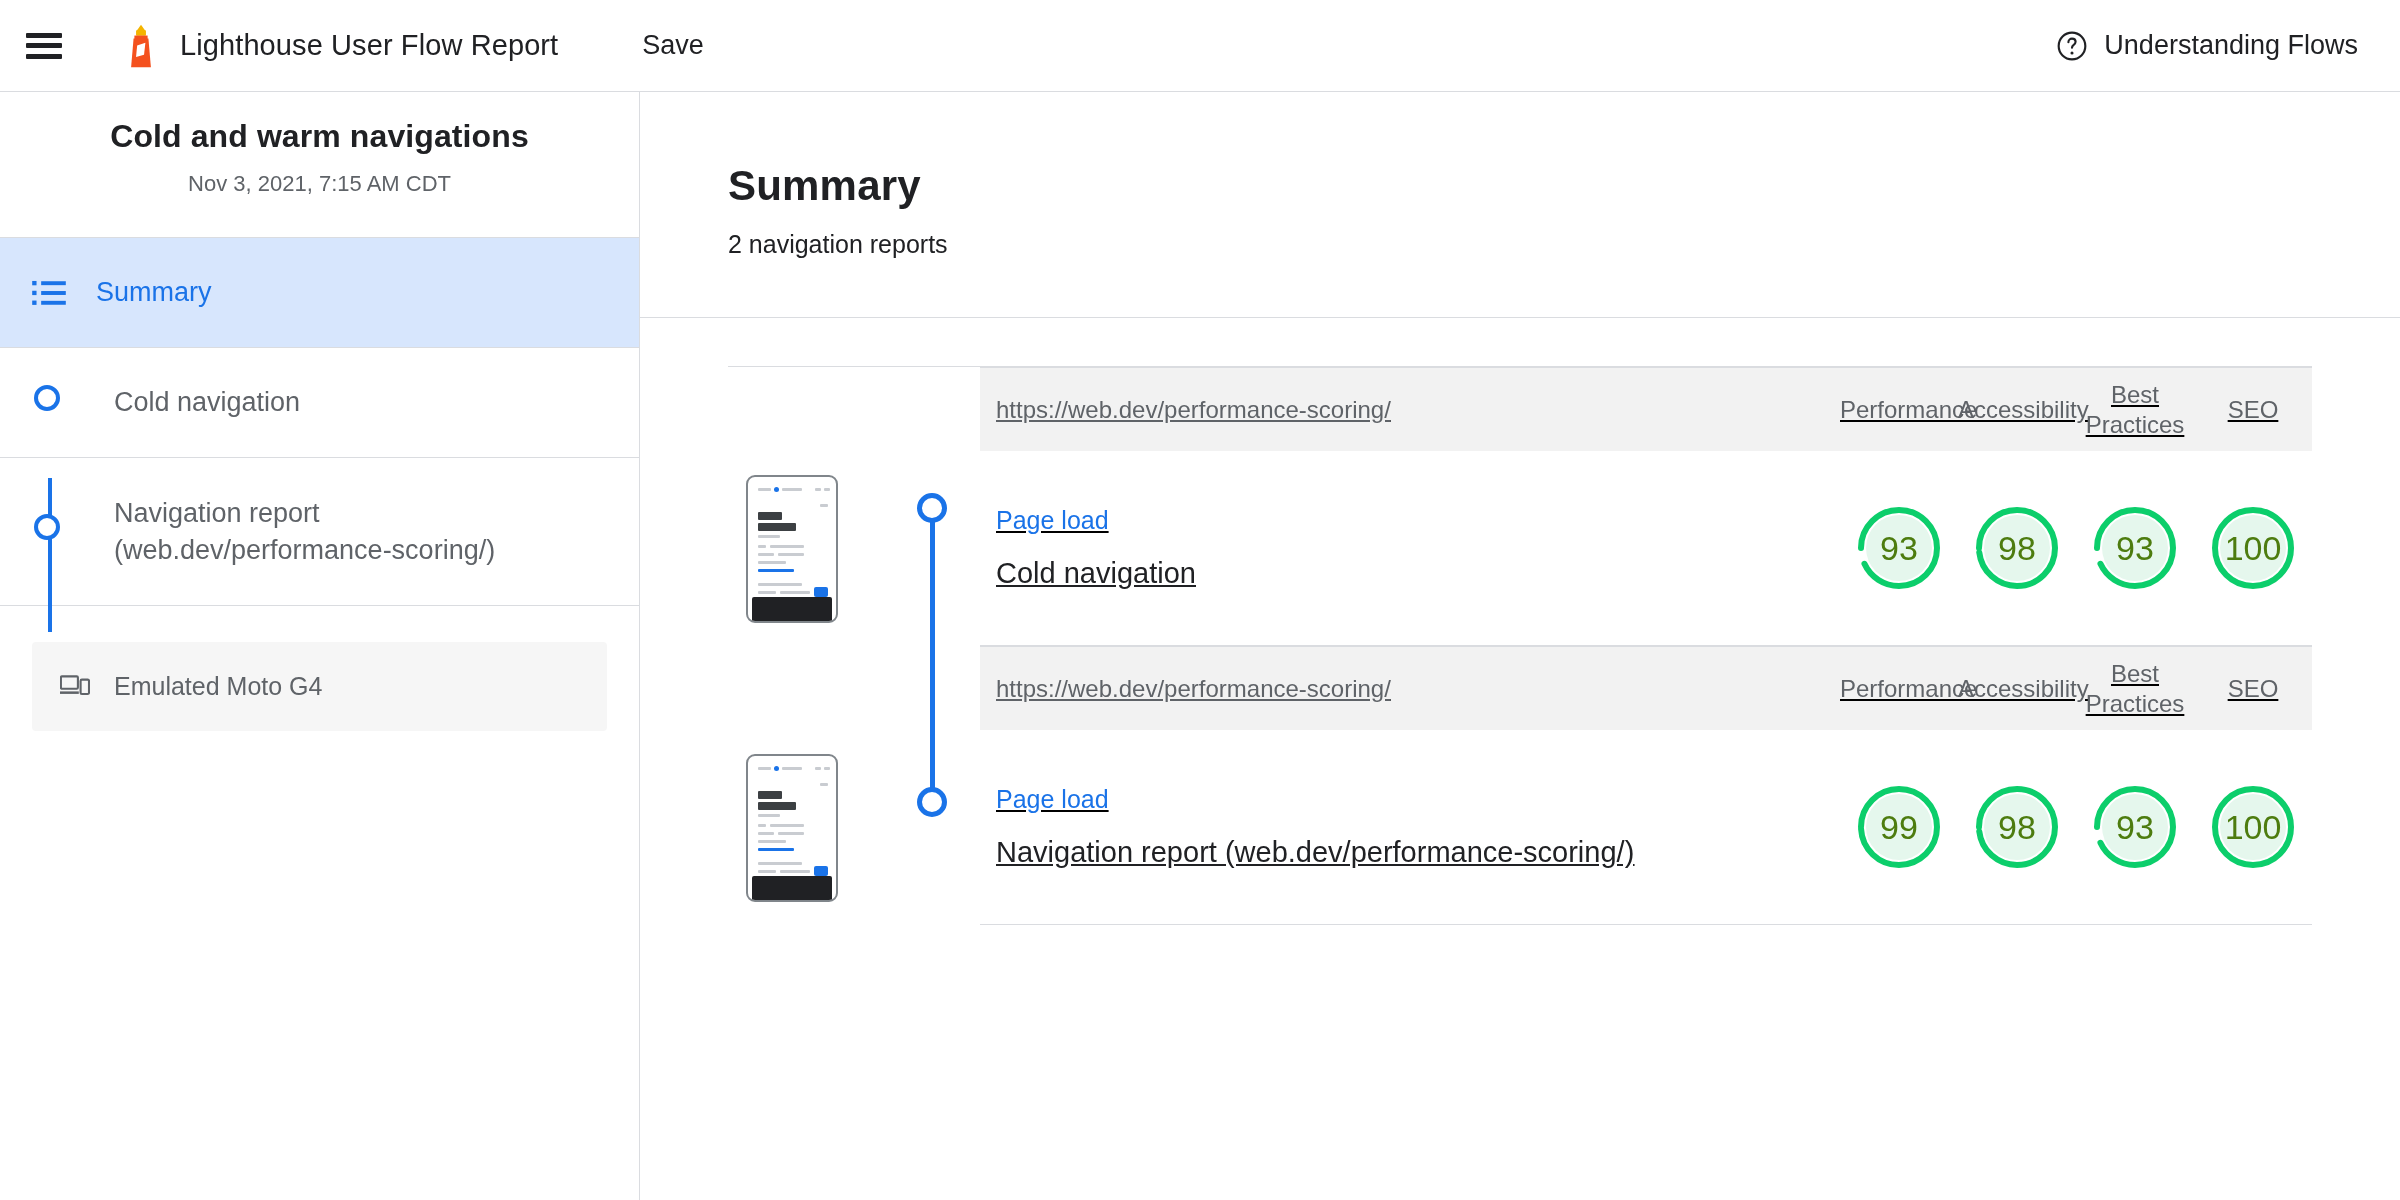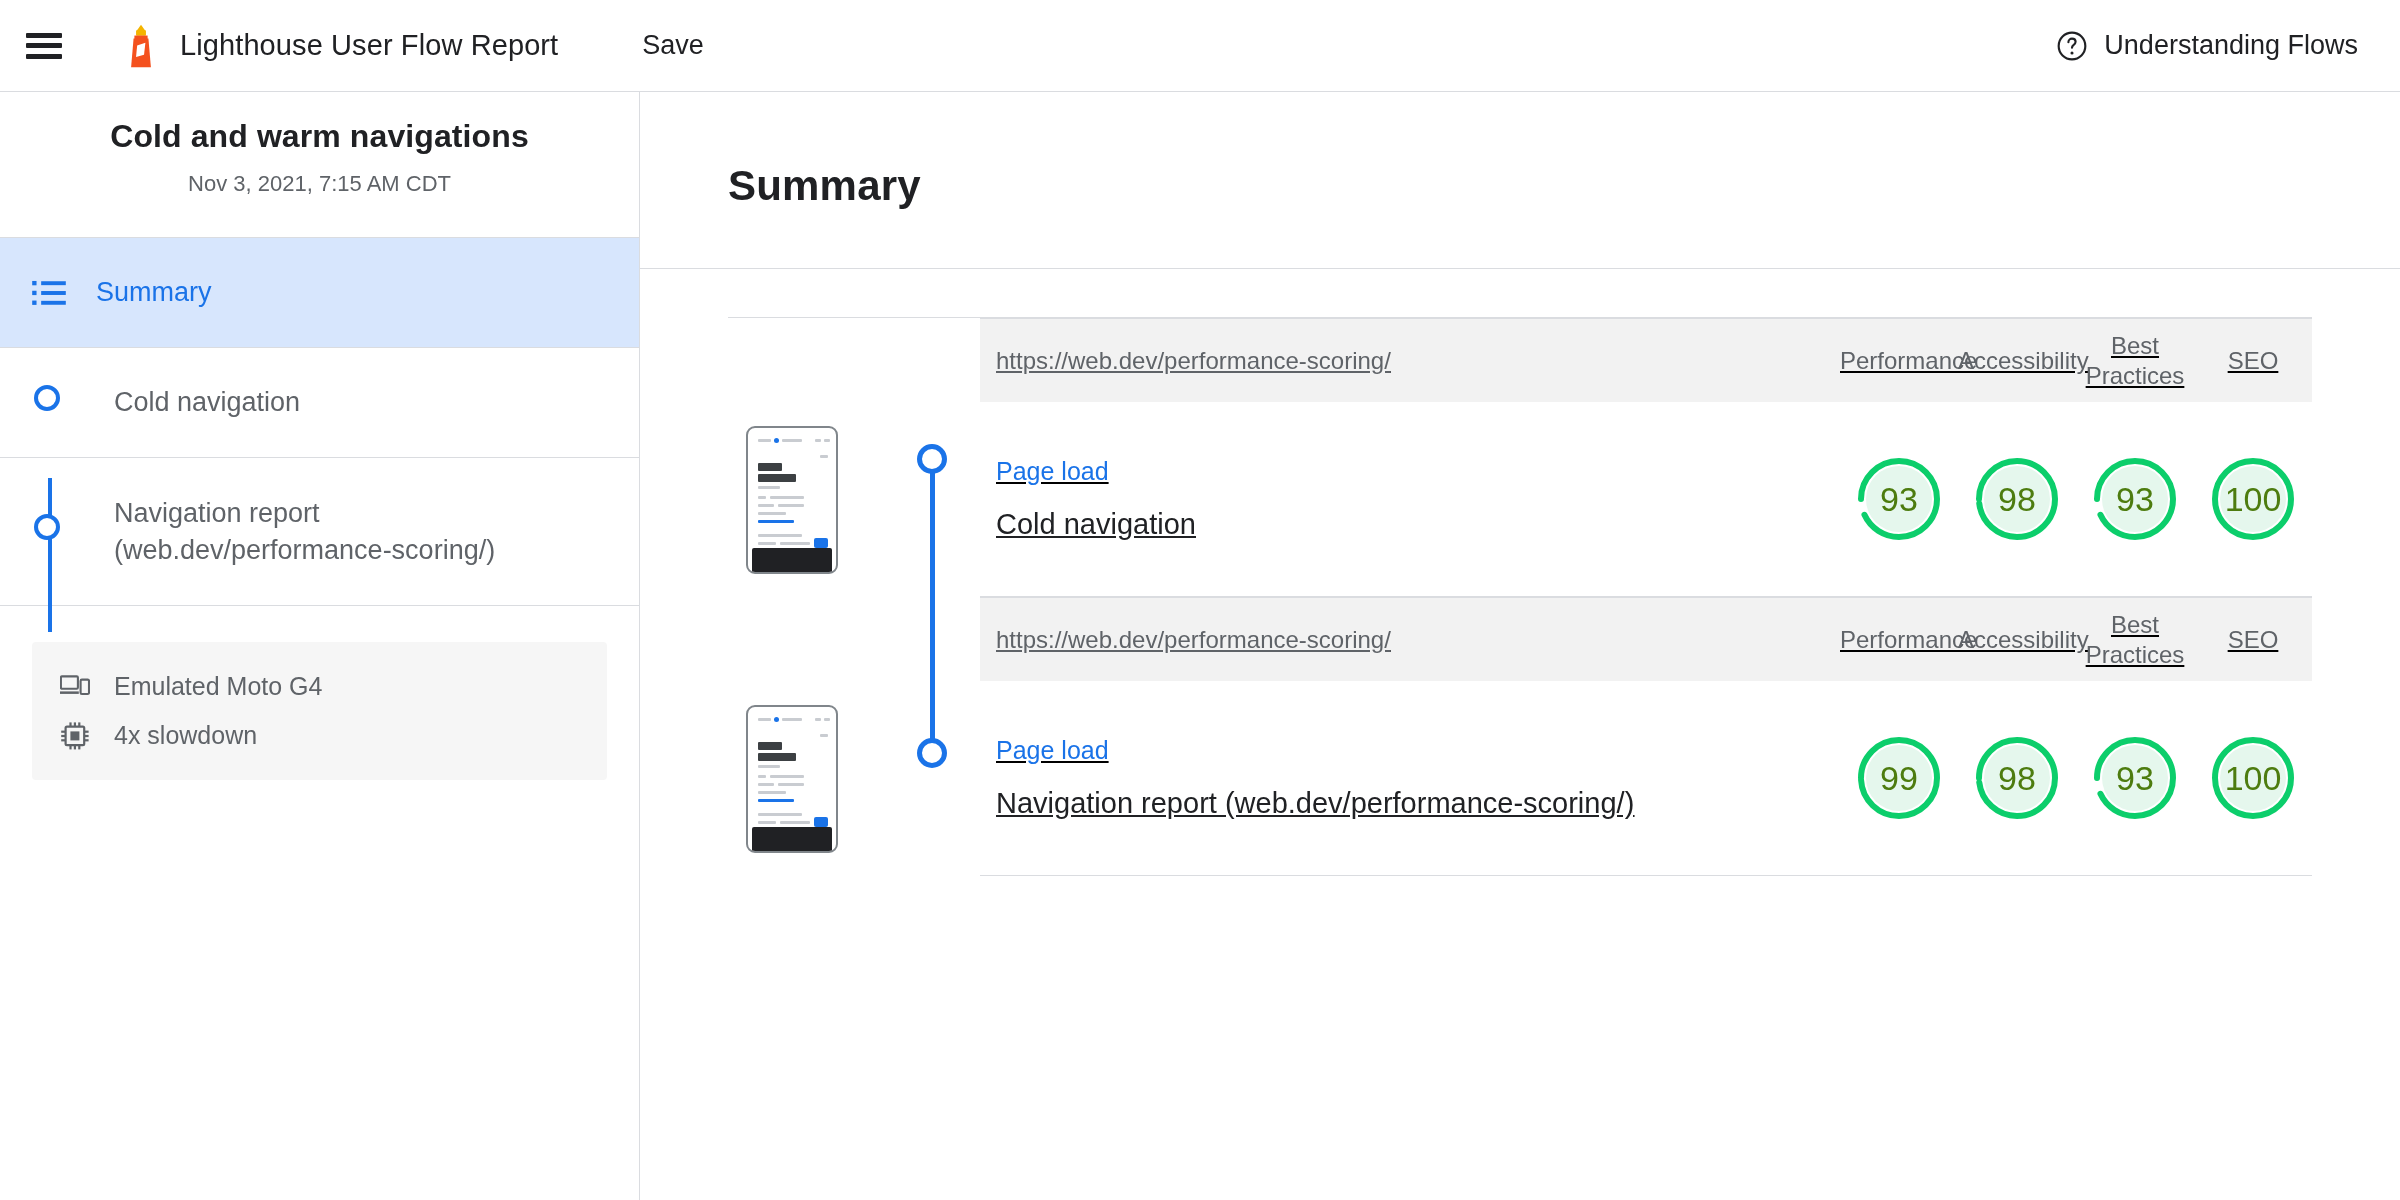--- a/index.html
+++ b/index.html
@@ -382,48 +382,28 @@
 
     <div class="device-box">
       <div class="device-row">
         <svg width="30" height="26" viewBox="0 0 30 26">
           <rect x="0.9" y="2.4" width="17" height="12.4" rx="1.2" fill="none" stroke="#5f6368" stroke-width="2.1"></rect>
           <rect x="0" y="17.4" width="18.8" height="2.5" fill="#5f6368"></rect>
           <rect x="20.6" y="5.6" width="8.4" height="14.4" rx="1.3" fill="none" stroke="#5f6368" stroke-width="2.1"></rect>
         </svg>
         <div class="device-text">Emulated Moto G4</div>
       </div>
-      <div class="device-row">
-        <svg width="30" height="28" viewBox="0 0 30 28">
-          <rect x="5.6" y="4.6" width="18.6" height="18.6" rx="1.4" fill="none" stroke="#5f6368" stroke-width="2.2"></rect>
-          <rect x="10.4" y="9.4" width="9" height="9" fill="#5f6368"></rect>
-          <g fill="#5f6368">
-            <rect x="9.4" y="0.4" width="2.2" height="4"></rect>
-            <rect x="13.8" y="0.4" width="2.2" height="4"></rect>
-            <rect x="18.2" y="0.4" width="2.2" height="4"></rect>
-            <rect x="9.4" y="23.4" width="2.2" height="4"></rect>
-            <rect x="13.8" y="23.4" width="2.2" height="4"></rect>
-            <rect x="18.2" y="23.4" width="2.2" height="4"></rect>
-            <rect x="1.2" y="8.6" width="4" height="2.2"></rect>
-            <rect x="1.2" y="12.9" width="4" height="2.2"></rect>
-            <rect x="1.2" y="17.2" width="4" height="2.2"></rect>
-            <rect x="24.6" y="8.6" width="4" height="2.2"></rect>
-            <rect x="24.6" y="12.9" width="4" height="2.2"></rect>
-            <rect x="24.6" y="17.2" width="4" height="2.2"></rect>
-          </g>
-        </svg>
-        <div class="device-text">4x slowdown</div>
-      </div>
     </div>
   </div>
 
   <div class="main">
 
     <div class="summary-head">
       <div class="summary-title">Summary</div>
+      <div class="summary-sub">2 navigation reports</div>
     </div>
 
 
     <div class="reports-area">
       <div class="reports-divider"></div>
 
       <div class="report-table">
 
         <div class="conn-overlay" style="position:absolute; left:160px; top:0; width:92px; height:100%; z-index:2; pointer-events:none;">
           <div class="tl-line" style="top:140px; height:294px;"></div>

